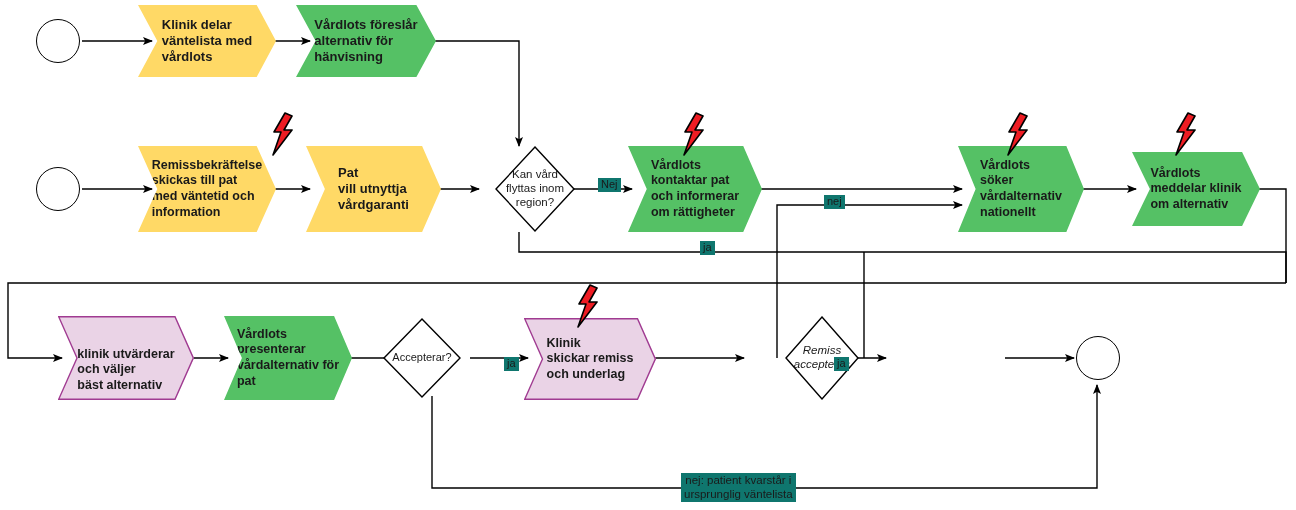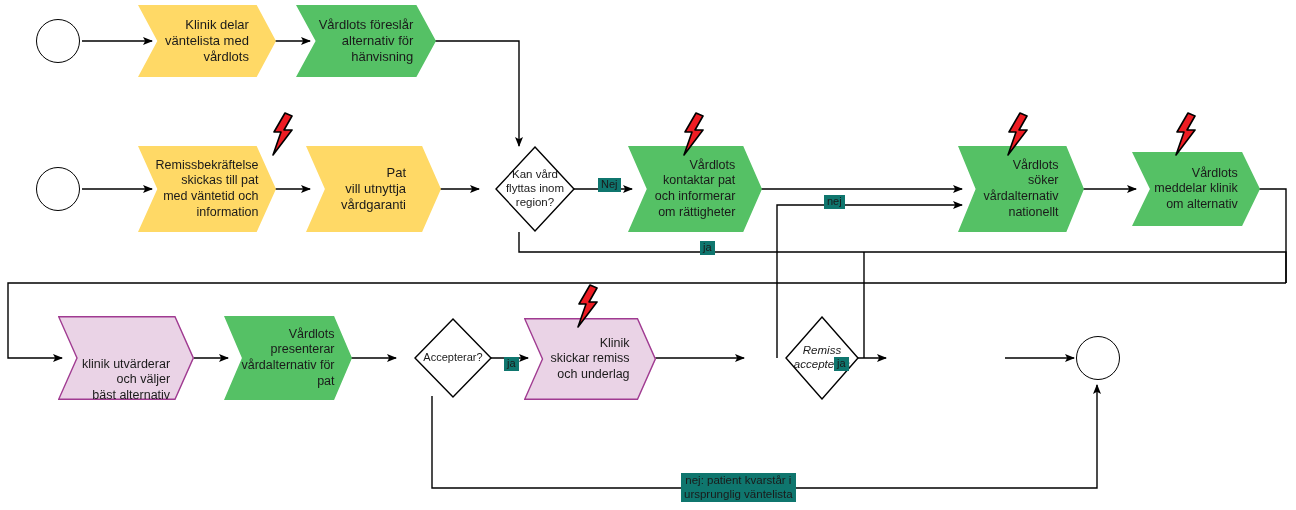--- a/index.html
+++ b/index.html
@@ -30,26 +30,27 @@
     top: 0;
     width: 1296px;
     height: 510px;
   }
   .node {
     position: absolute;
     box-sizing: border-box;
     display: flex;
     align-items: center;
     justify-content: center;
-    text-align: right;
+    text-align: left;
     color: #1a1a1a;
     font-size: 13px;
     line-height: 1.25;
     white-space: pre-line;
     padding: 2px 6px;
+    font-weight: bold;
   }
   .chevron {
     clip-path: polygon(0% 0%, 86% 0%, 100% 50%, 86% 100%, 0% 100%, 14% 50%);
   }
   .chev-yellow { background: #ffd966; }
   .chev-green  { background: #55c165; }
   .para {
     background: #ead3e6;
   }
   .para-border {
@@ -184,30 +185,30 @@
 nationellt</div>
 
     <div class="node chevron chev-green" style="left:1132px; top:152px; width:128px; height:74px; font-size:12.5px;">Vårdlots
 meddelar klinik
 om alternativ</div>
 
     <div class="node chevron para" style="left:58px; top:316px; width:136px; height:84px; font-size:12.5px;"></div>
     <svg class="para-border" style="left:58px; top:316px;" width="136" height="84" xmlns="http://www.w3.org/2000/svg">
       <polygon points="0.7,0.7 117,0.7 135.3,42 117,83.3 0.7,83.3 19,42" fill="none" stroke="#a03b91" stroke-width="1.4"></polygon>
     </svg>
-    <div class="node" style="left:58px; top:326px; width:136px; height:108px; font-size:12.5px; background:transparent;">klinik utvärderar
+    <div class="node" style="left:58px; top:316px; width:136px; height:108px; font-size:12.5px; background:transparent;">klinik utvärderar
 och väljer
 bäst alternativ</div>
 
     <div class="node chevron chev-green" style="left:224px; top:316px; width:128px; height:84px; font-size:12.5px;">Vårdlots
 presenterar
 vårdalternativ för
 pat</div>
 
-    <div class="diamond-wrap" style="left:414px; top:318px; width:78px; height:80px;text-decoration:underline;">
+    <div class="diamond-wrap" style="left:383px; top:318px; width:78px; height:80px;text-decoration:underline;">
       <svg width="78" height="80" viewBox="0 0 78 80" xmlns="http://www.w3.org/2000/svg">
         <polygon points="39,1 77,40 39,79 1,40" fill="#ffffff" stroke="#000" stroke-width="1.4"></polygon>
       </svg>
       <div class="diamond-label" style="font-size:11px;">Accepterar?</div>
     </div>
 
     <div class="node chevron para" style="left:524px; top:318px; width:132px; height:82px; font-size:12.5px;"></div>
     <svg class="para-border" style="left:524px; top:318px;" width="132" height="82" xmlns="http://www.w3.org/2000/svg">
       <polygon points="0.7,0.7 113.5,0.7 131.3,41 113.5,81.3 0.7,81.3 18.5,41" fill="none" stroke="#a03b91" stroke-width="1.4"></polygon>
     </svg>

